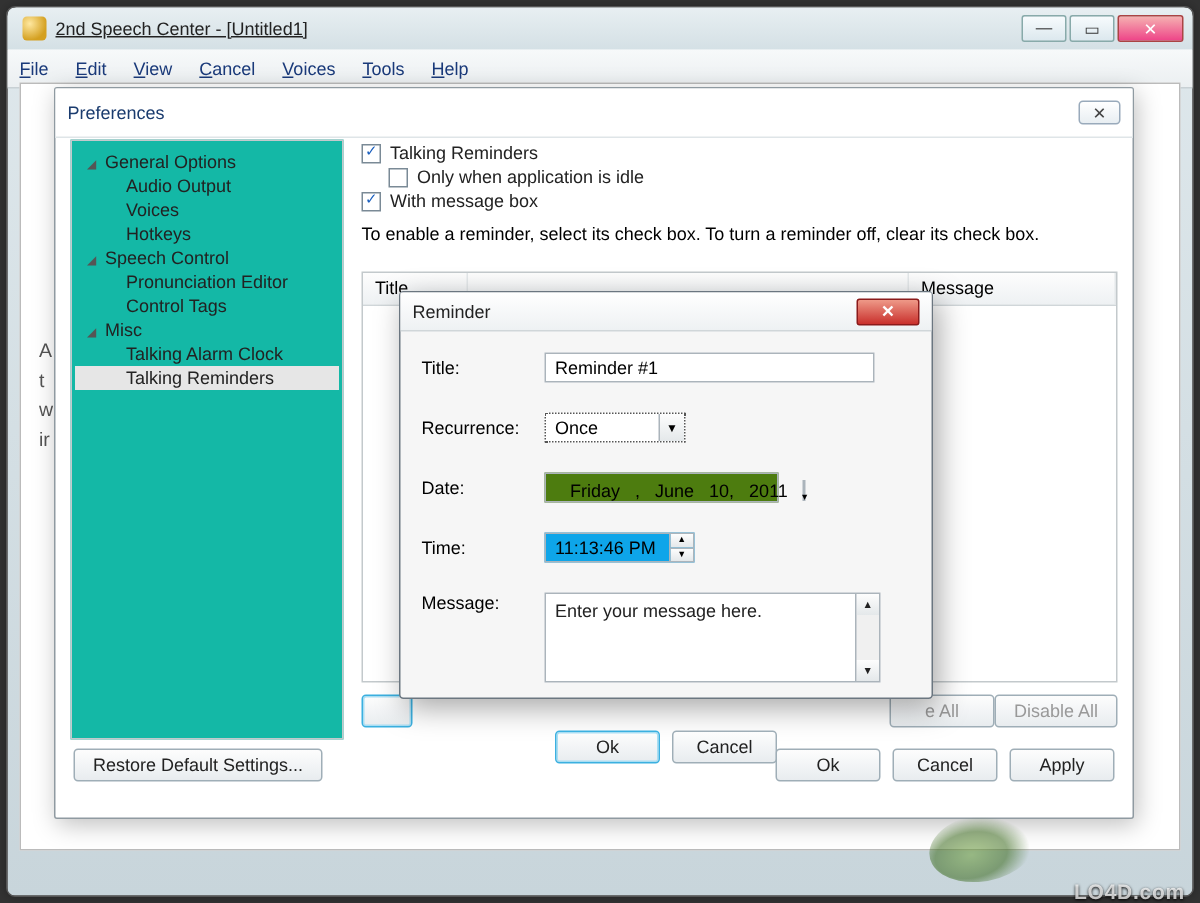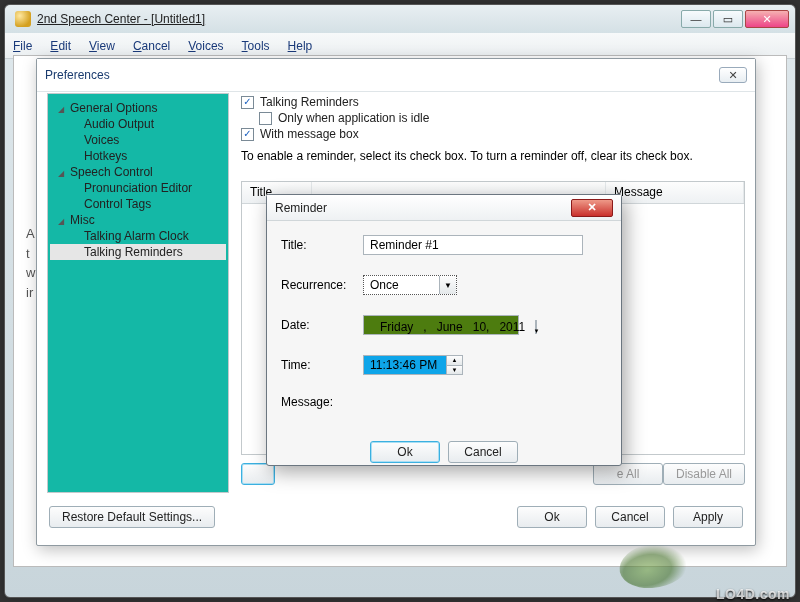--- a/index.html
+++ b/index.html
@@ -100,21 +100,21 @@
 .btn {
   min-width: 70px; height: 22px; font-size: 12px; padding: 0 12px;
   border: 1px solid #9faeb7; border-radius: 3px;
   background: linear-gradient(#fdfdfd,#e8ecef);
   display:flex;align-items:center;justify-content:center; color:#222;
 }
 .btn.disabled { color: #999; }
 .btn.primary { border-color:#3bb0e0; box-shadow: 0 0 0 1px #a9def3 inset; }
 .prefs-footer {
   position: absolute; left: 0; right: 0; bottom: 0; height: 36px;
-  display: flex; align-items: center; gap: 8px; padding: 0 2px;
+  display: flex; gap: 8px; padding: 0 2px;
 }
 .prefs-footer .sp { flex:1; }
 
 
 .reminder {
   position: absolute; top: 194px; left: 266px; width: 356px; height: 272px;
   background: #f6f6f6; border: 1px solid #6b7680; border-radius: 3px;
   box-shadow: 4px 6px 20px rgba(0,0,0,.35);
   z-index: 50;
 }
@@ -307,20 +307,28 @@
       <div class="timebox">
         <span>11:13:46 PM</span>
         <div class="spin">
           <div>▲</div>
           <div>▼</div>
         </div>
       </div>
     </div>
     <div class="form-row" style="align-items:flex-start;">
       <div class="lbl">Message:</div>
+      <div class="msgbox">
+        <span>Enter your message here.</span>
+        <div class="msg-spin">
+          <div>▲</div>
+          <div class="gap"></div>
+          <div>▼</div>
+        </div>
+      </div>
     </div>
   </div>
   <div class="rem-footer">
     <div class="btn primary">Ok</div>
     <div class="btn">Cancel</div>
   </div>
 </div>
 
 <div class="watermark-logo"></div>
 <div class="watermark">LO4D.com</div>

